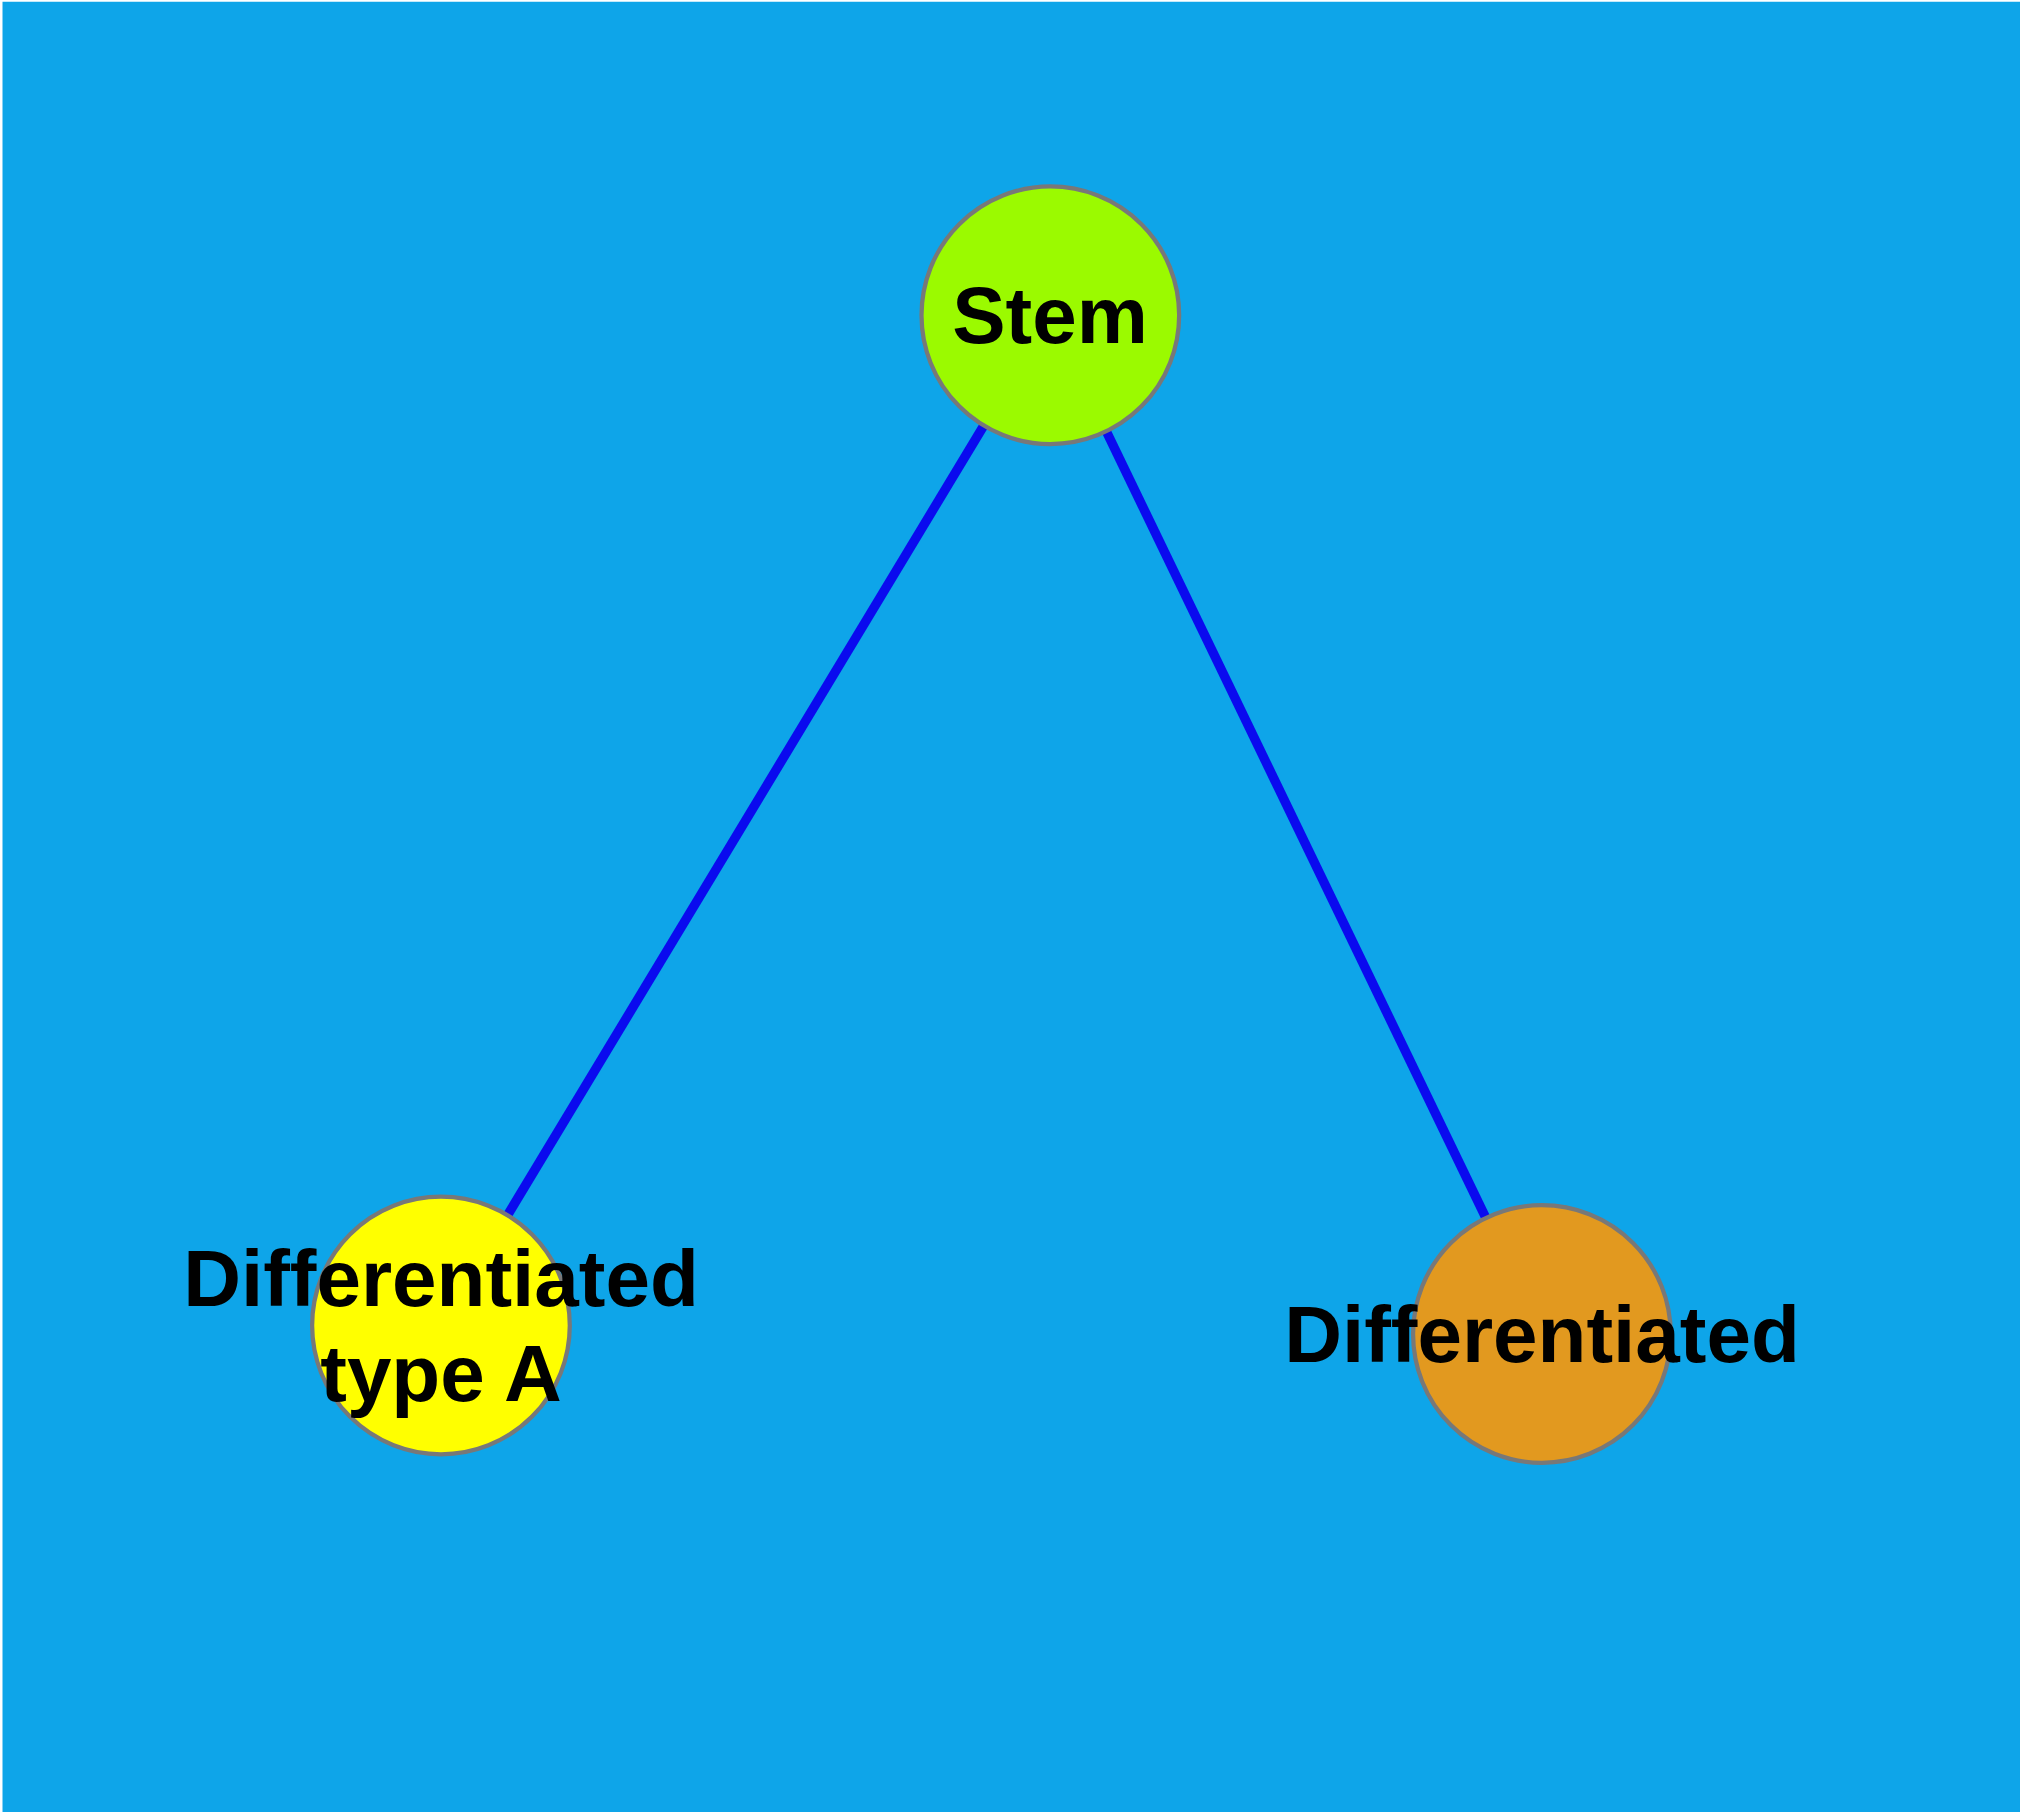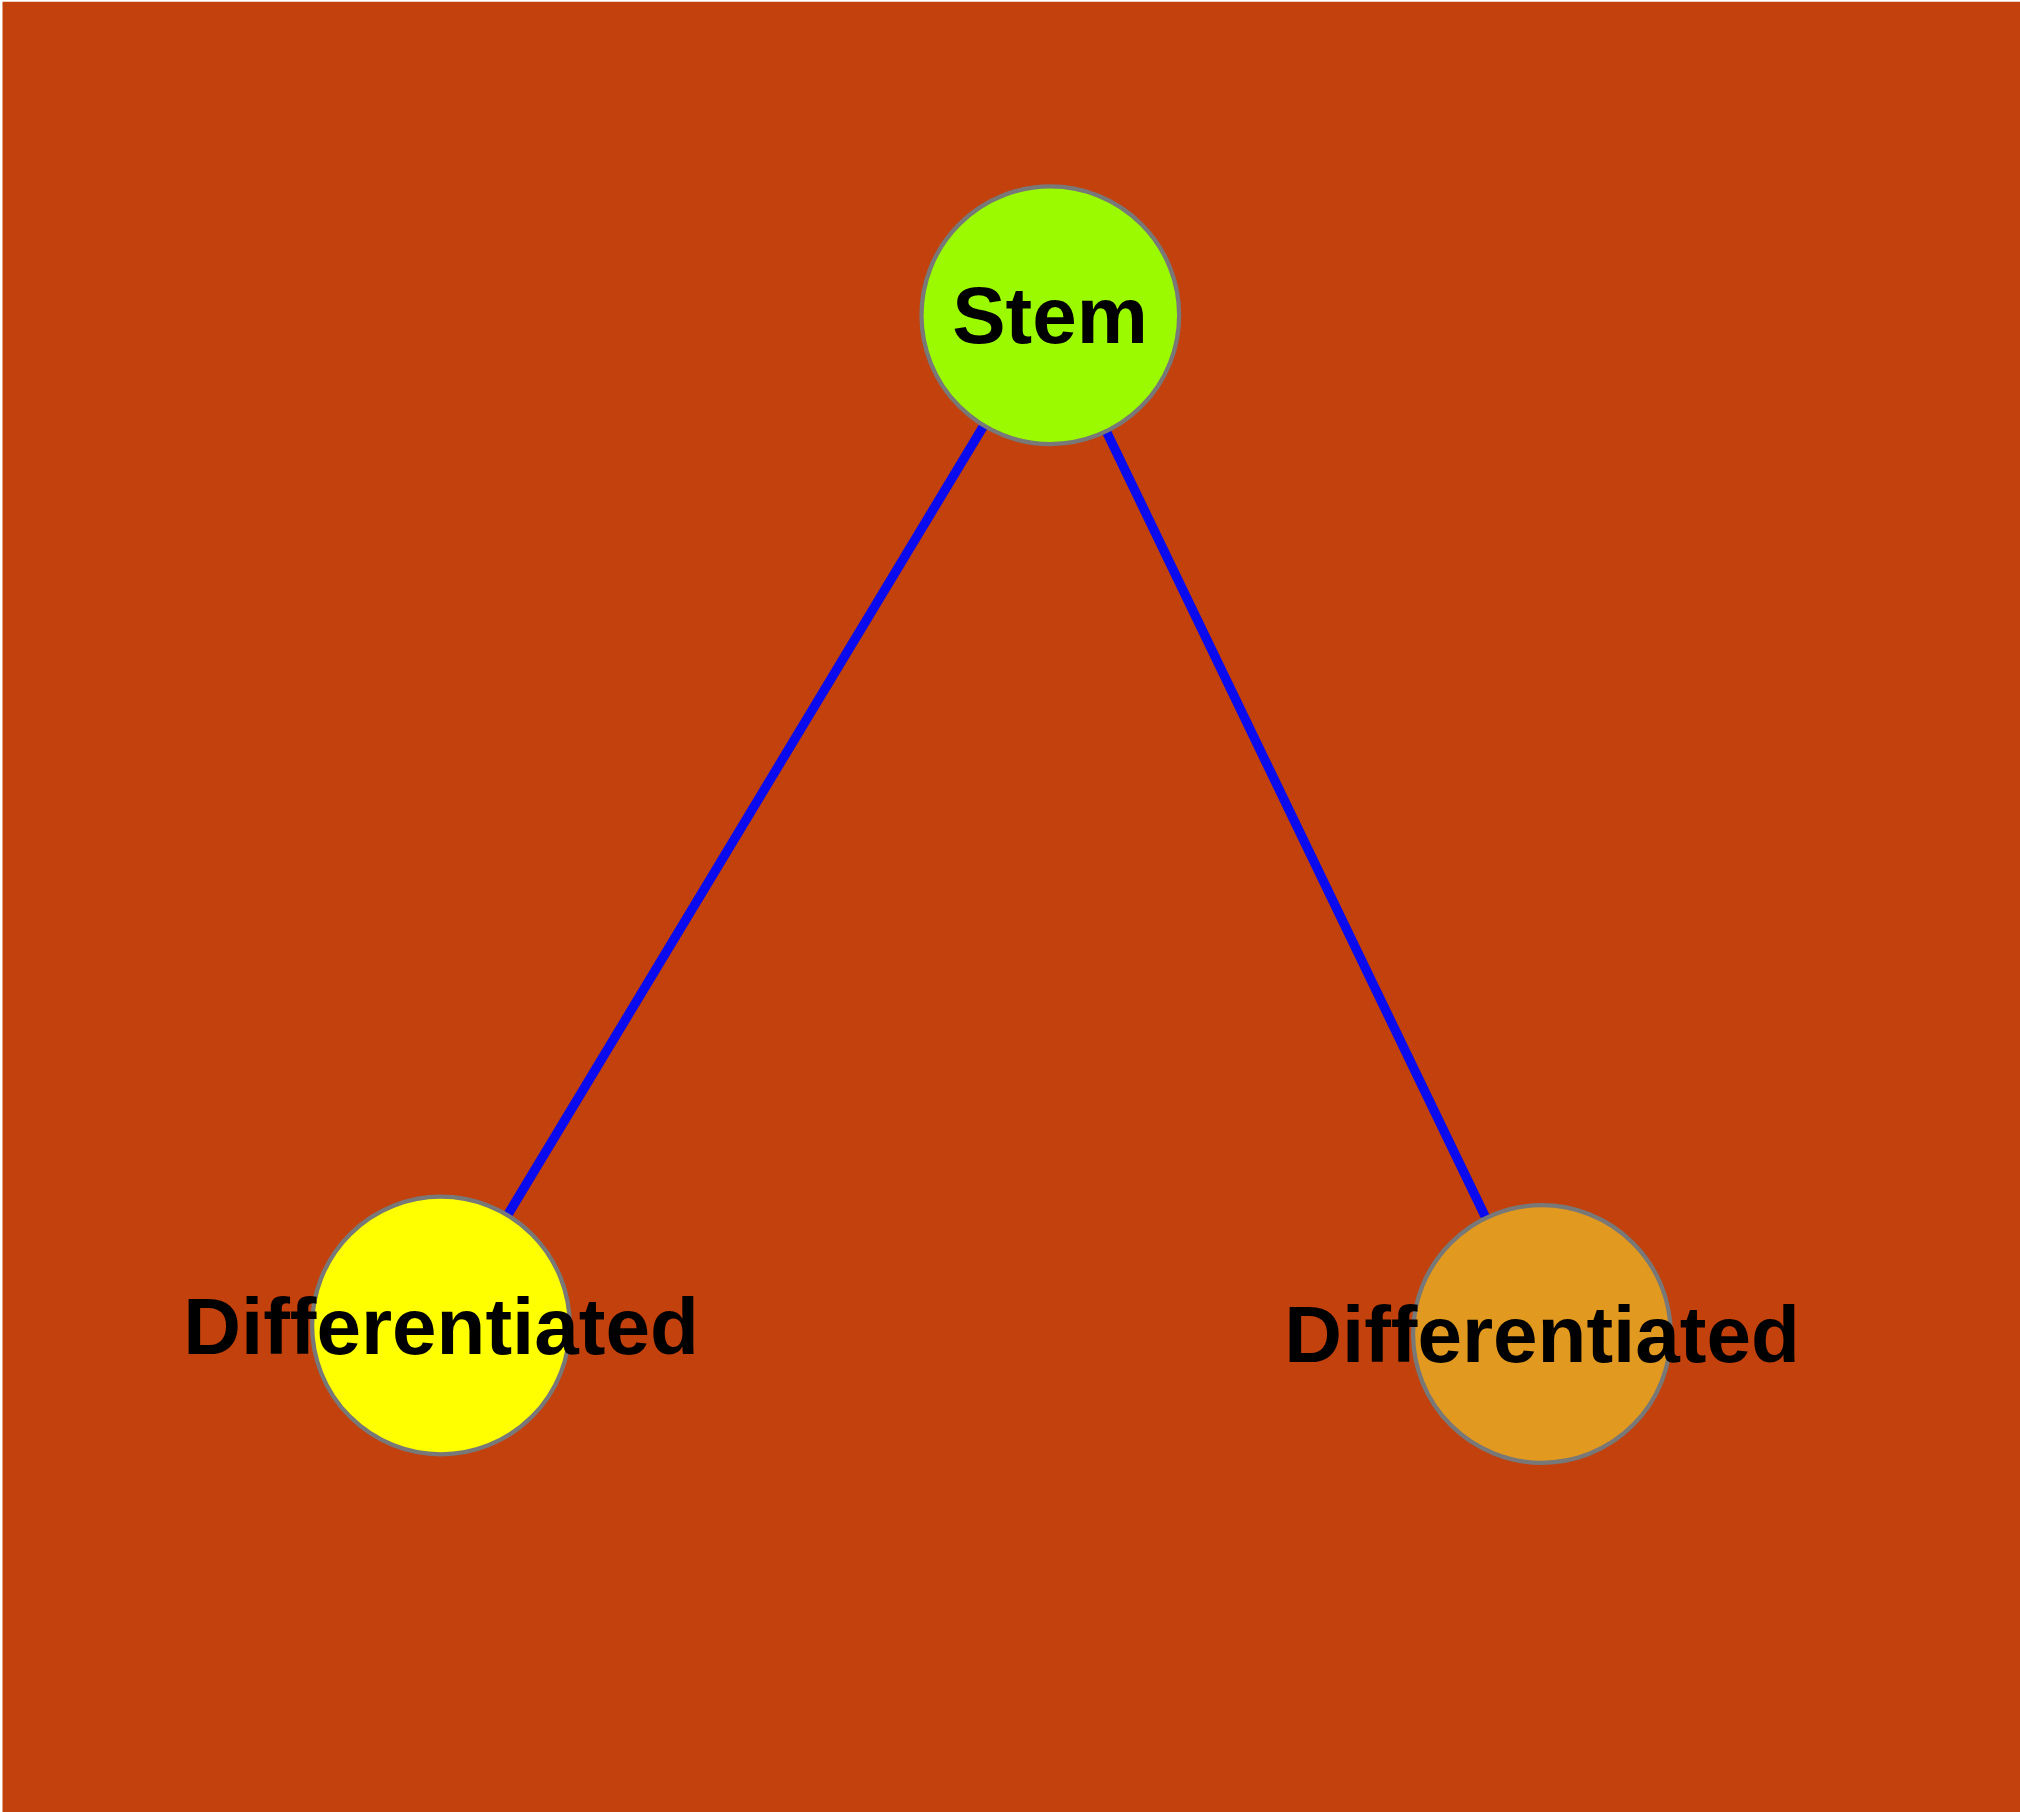--- a/index.html
+++ b/index.html
@@ -29,34 +29,35 @@
     font-weight: bold;
     font-size: 80px;
     line-height: 95px;
     white-space: nowrap;
     pointer-events: none;
   }
 </style>
 </head>
 <body>
 
-<div class="canvas" style="background: #c2410c;">
+<div class="canvas" style="background: #0ea5e9;">
   <svg class="graph-svg" viewBox="0 0 2384 2138" width="2021" height="1812">
       <line x1="1239" y1="372" x2="520" y2="1564" stroke="#0A0AEF" stroke-width="11"></line>
       <line x1="1239" y1="372" x2="1819" y2="1574" stroke="#0A0AEF" stroke-width="11"></line>
       <circle cx="1239" cy="372" r="152" fill="#9BFA00" stroke="#787878" stroke-width="5"></circle>
       <circle cx="520" cy="1564" r="152" fill="#FFFF00" stroke="#787878" stroke-width="5"></circle>
       <circle cx="1819" cy="1574" r="152" fill="#E2991F" stroke="#787878" stroke-width="5"></circle>
     </svg>
 
   <div class="node-label" style="left: 1050px; top: 315px; color: rgb(0, 0, 0);">
     <span>Stem</span>
   </div>
 
   <div class="node-label" style="left: 441px; top: 1326px; color: rgb(0, 0, 0);">
     <span>Differentiated</span><br>
+    <span>type A</span>
   </div>
 
   <div class="node-label" style="left: 1542px; top: 1334px; color: rgb(0, 0, 0);">
     <span>Differentiated</span><br>
   </div>
 </div>
 
 
 </body></html>

